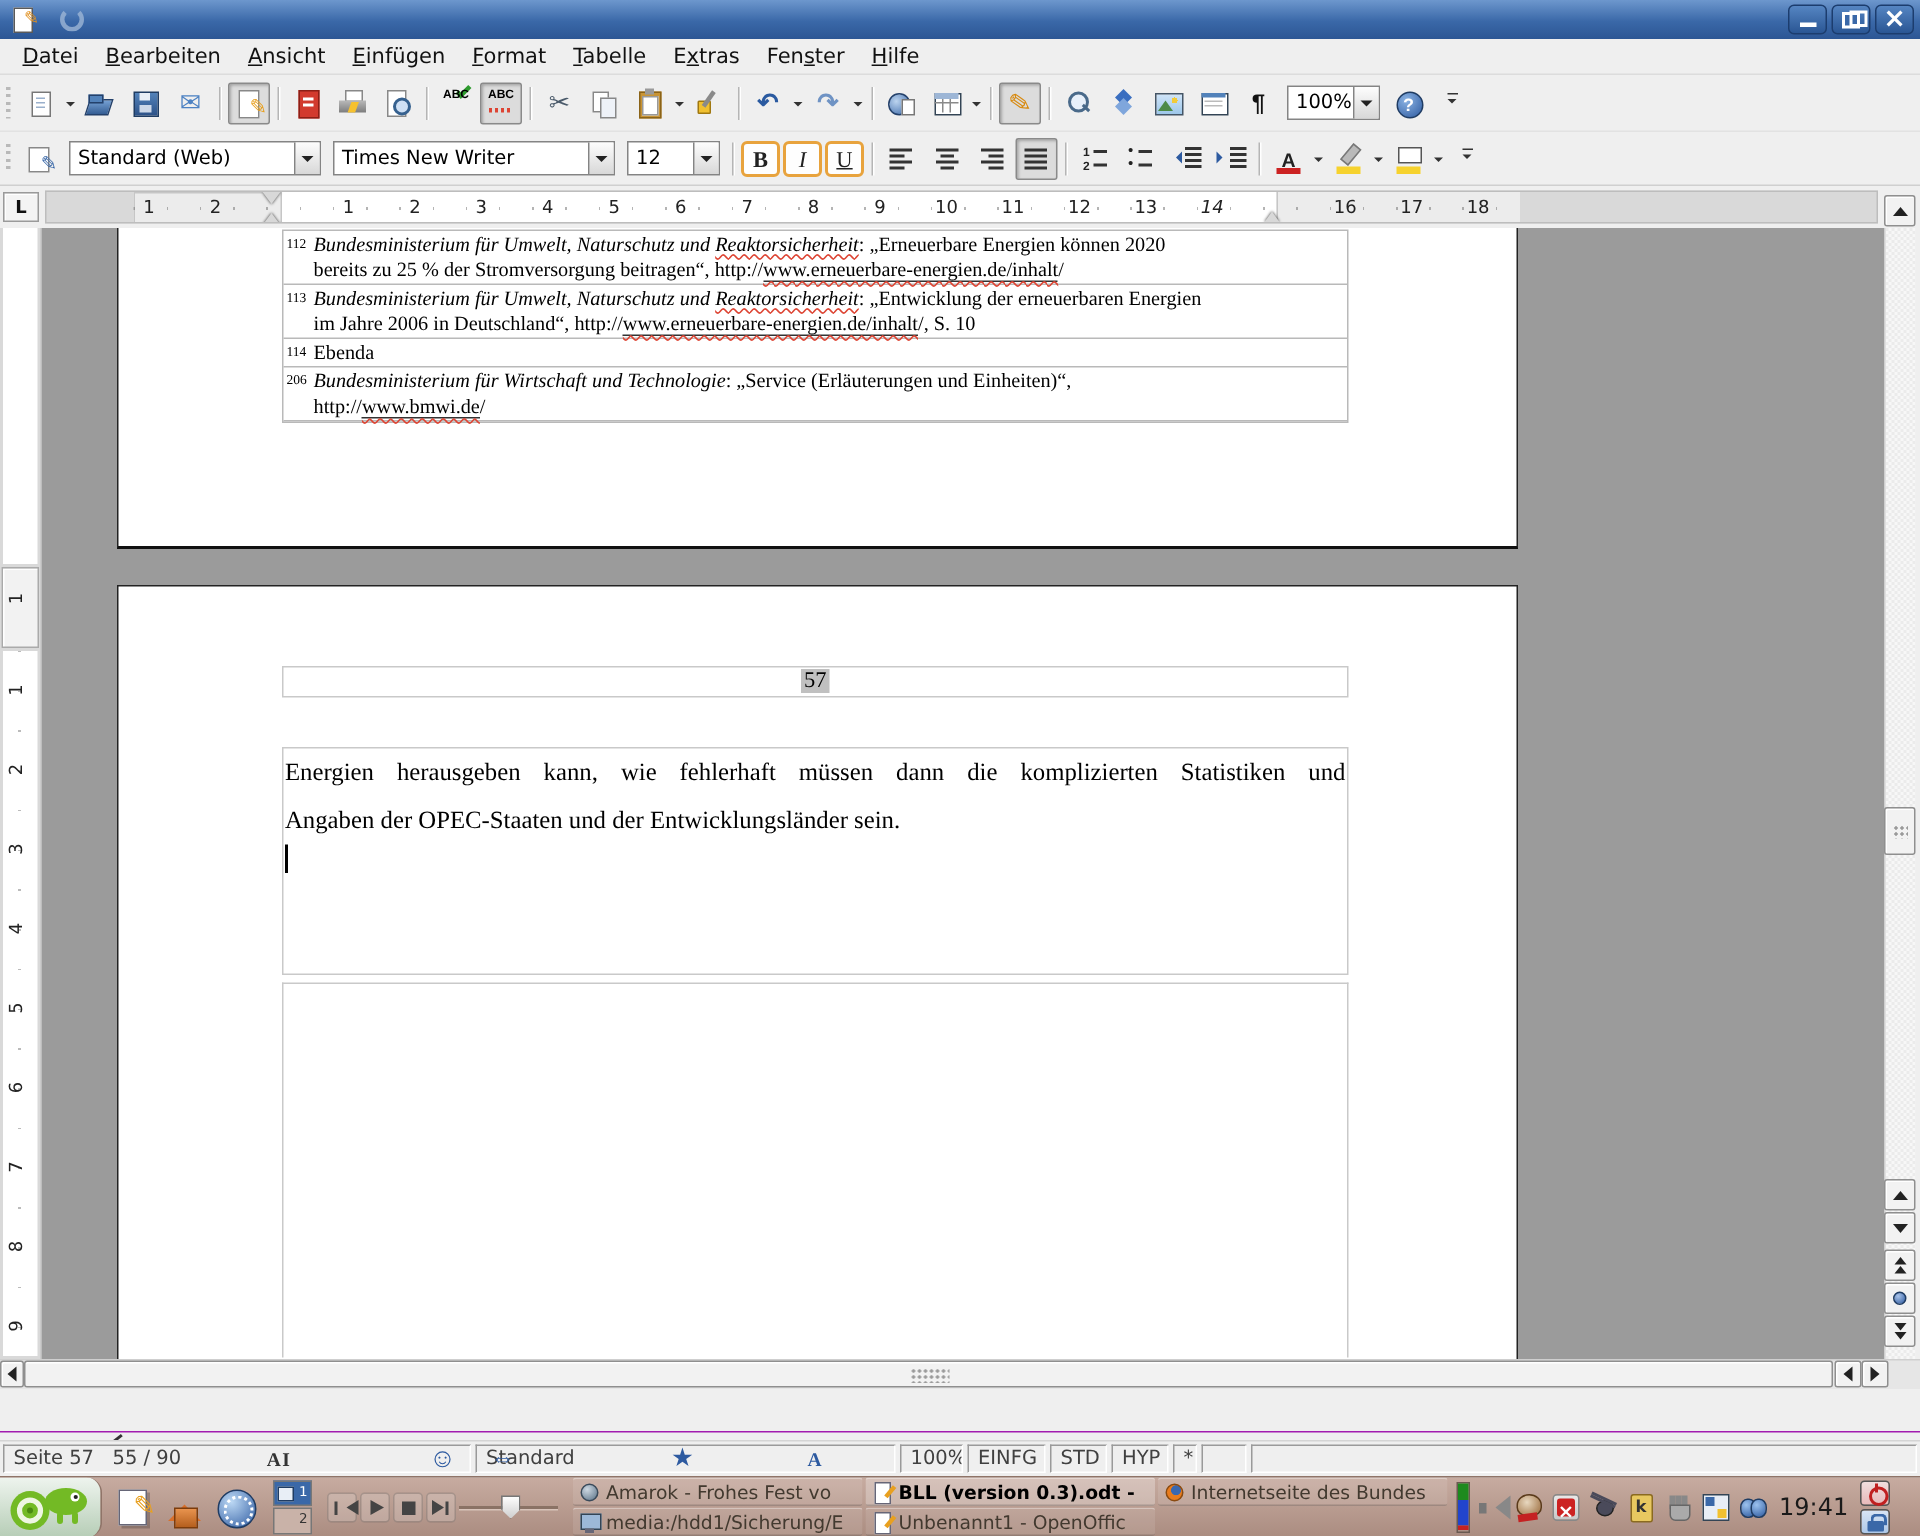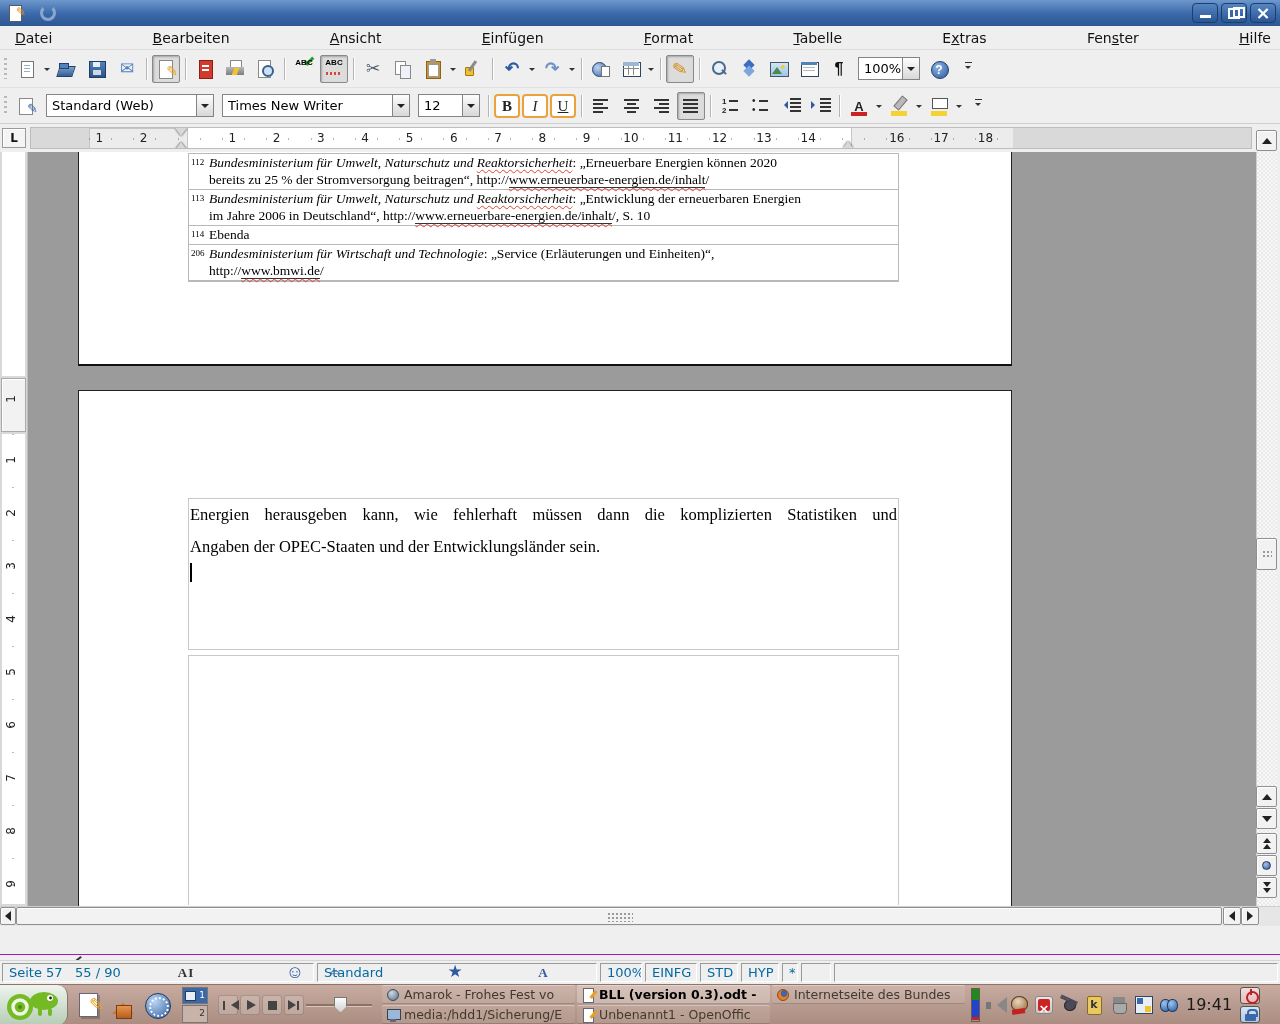--- a/index.html
+++ b/index.html
@@ -20,21 +20,21 @@
   #winbtns{margin-left:auto;display:flex;gap:3px;}
   .winbtn{width:26px;height:20px;border-radius:4px;border:1px solid #1c3d6e;
     background:linear-gradient(180deg,#5585c2,#2a5694);position:relative;cursor:default;}
   .winbtn.min::before{content:"";position:absolute;left:7px;bottom:4px;width:11px;height:3px;background:#fff;}
   .winbtn.rest::before{content:"";position:absolute;left:6px;bottom:3px;width:8px;height:7px;border:2px solid #fff;background:#3a68a8;}
   .winbtn.rest::after{content:"";position:absolute;left:11px;top:3px;width:8px;height:7px;border:2px solid #fff;}
   .winbtn.close::before{content:"×";position:absolute;left:0;right:0;top:-2px;text-align:center;color:#fff;font-size:18px;font-weight:bold;}
 
   
   #menubar{position:absolute;left:0;top:26px;width:1280px;height:24px;background:#efefef;
-    border-bottom:1px solid #dcdcdc;display:flex;align-items:center;padding-left:6px;font-size:14px;color:#111;justify-content:space-between;}
+    border-bottom:1px solid #dcdcdc;display:flex;align-items:center;padding-left:6px;font-size:14px;color:#111;}
   .menuitem{padding:2px 9px;}
   .menuitem u{text-decoration:underline;}
 
   
   .toolbar{position:absolute;left:0;width:1280px;background:#efefef;display:flex;align-items:center;padding-left:12px;}
   #tb1{top:50px;height:38px;border-bottom:1px solid #e2e2e2;}
   #tb2{top:88px;height:36px;border-bottom:1px solid #cfcfcf;}
   #tbdraw{top:954px;height:34px;border-top:1px solid #a21caf;}
   .toolbar::before{content:"";position:absolute;left:4px;top:8px;bottom:8px;width:3px;
     background:repeating-linear-gradient(180deg,#b9b9b9 0 2px,transparent 2px 5px);}
@@ -225,21 +225,21 @@
   .navdot{width:9px;height:9px;border-radius:50%;background:radial-gradient(circle at 35% 30%,#aac4ea,#2d5aa0);border:1px solid #1f3c63;}
   #hscroll{position:absolute;left:0;top:906px;width:1280px;height:20px;background:#e6e6e6;border-top:1px solid #cfcfcf;}
   #hthumb{position:absolute;left:16px;top:907px;width:1206px;height:18px;background:#f2f2f2;border:1px solid #8f8f8f;border-radius:2px;box-shadow:inset 0 1px 0 #fff;}
   #hthumb::before{content:"";position:absolute;left:590px;top:4px;width:26px;height:10px;
     background:radial-gradient(circle,#9a9a9a 0 1px,transparent 1.2px) 0 0/4px 4px;}
 
   
   #statusbar{position:absolute;left:0;top:960px;width:1280px;height:24px;background:#efefef;border-top:1px solid #d4d4d4;
     display:flex;align-items:center;padding:0 2px;gap:3px;}
   .scell{height:19px;border:1px solid;border-color:#9a9a9a #fff #fff #9a9a9a;background:#efefef;
-    font-size:13px;color:#0369a1;padding:0 6px;line-height:17px;white-space:pre;overflow:hidden;}
+    font-size:13px;color:#404040;padding:0 6px;line-height:17px;white-space:pre;overflow:hidden;}
 
   
   #taskbar{position:absolute;left:0;top:984px;width:1280px;height:40px;
     background:linear-gradient(180deg,#c7aba0,#ab8d81);border-top:1px solid #8f7468;display:flex;align-items:center;}
   #suselogo{width:68px;height:40px;position:relative;background:linear-gradient(180deg,#eef4ee,#b6cdb6);
     border-right:1px solid #8f7468;border-radius:0 10px 10px 0;overflow:hidden;}
   #ql{display:flex;align-items:center;gap:4px;padding:0 6px;}
   .qlicon{width:30px;height:30px;position:relative;}
   .ql-writer::before{content:"";position:absolute;left:5px;top:3px;width:17px;height:22px;background:#fff;border:1px solid #667;box-shadow:2px 2px 0 rgba(0,0,0,.2);}
   .ql-writer::after{content:"✎";position:absolute;right:0px;top:4px;font-size:18px;color:#e8a020;}
@@ -588,21 +588,21 @@
         <span class="hnum" style="left: 334.2px;">4</span>
         <span class="hnum" style="left: 378.5px;">5</span>
         <span class="hnum" style="left: 422.8px;">6</span>
         <span class="hnum" style="left: 467.1px;">7</span>
         <span class="hnum" style="left: 511.4px;">8</span>
         <span class="hnum" style="left: 555.7px;">9</span>
         <span class="hnum" style="left: 600px;">10</span>
         <span class="hnum" style="left: 644.3px;">11</span>
         <span class="hnum" style="left: 688.6px;">12</span>
         <span class="hnum" style="left: 732.9px;">13</span>
-        <span class="hnum" style="left: 777.2px;">14</span>
+        <span class="hnum" style="left: 777.2px; font-style: italic;">14</span>
         <span class="hnum" style="left: 830px; margin-top: 48px;">15</span>
         <span class="hnum" style="left: 865.8px;">16</span>
         <span class="hnum" style="left: 910.1px;">17</span>
         <span class="hnum" style="left: 954.4px;">18</span>
       </div>
   </div>
 
   <div id="docarea">
     <div id="vruler">
       <div class="w1"></div>
@@ -624,20 +624,23 @@
     <div id="page1" class="page">
       <div id="fntable">
           <div class="fnrow"><span class="fnnum">112</span><span class="seg-i">Bundesministerium für Umwelt, Naturschutz und </span><span class="seg-iw">Reaktorsicherheit</span><span class="seg-p">: „Erneuerbare Energien können 2020</span><br><span class="seg-p">bereits zu 25 % der Stromversorgung beitragen“, http://</span><span class="seg-lw">www.erneuerbare-energien.de/inhalt</span><span class="seg-p">/</span></div>
           <div class="fnrow"><span class="fnnum">113</span><span class="seg-i">Bundesministerium für Umwelt, Naturschutz und </span><span class="seg-iw">Reaktorsicherheit</span><span class="seg-p">: „Entwicklung der erneuerbaren Energien</span><br><span class="seg-p">im Jahre 2006 in Deutschland“,  http://</span><span class="seg-lw">www.erneuerbare-energien.de/inhalt</span><span class="seg-p">/, S. 10</span></div>
           <div class="fnrow"><span class="fnnum">114</span><span class="seg-p">Ebenda</span></div>
           <div class="fnrow"><span class="fnnum">206</span><span class="seg-i">Bundesministerium für Wirtschaft und Technologie</span><span class="seg-p">: „Service (Erläuterungen und Einheiten)“,</span><br><span class="seg-p">http://</span><span class="seg-lw">www.bmwi.de</span><span class="seg-p">/</span></div>
         </div>
     </div>
 
     <div id="page2" class="page">
+      <div id="headerbox">
+        <span>57</span>
+      </div>
       <div id="bodybox">
         <div class="bl1">Energien herausgeben kann, wie fehlerhaft müssen dann die komplizierten Statistiken und</div>
         <div>Angaben der OPEC-Staaten und der Entwicklungsländer sein.</div>
       </div>
       <div id="caret"></div>
       <div id="box2"></div>
     </div>
   </div>
 
   <div id="vtrack"></div>

